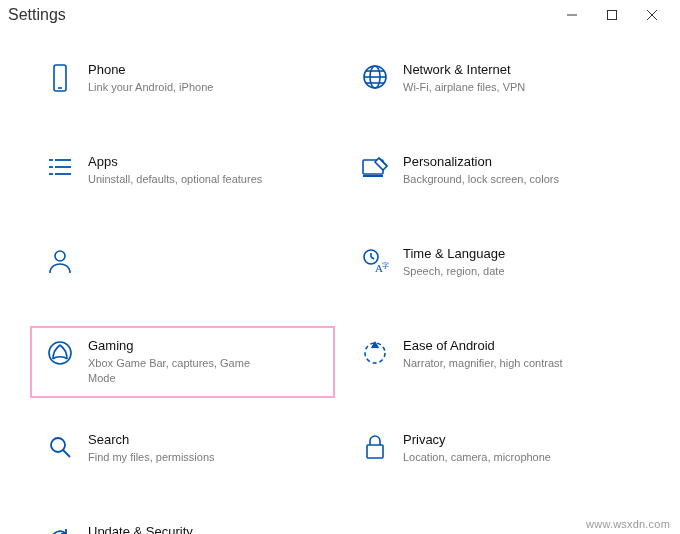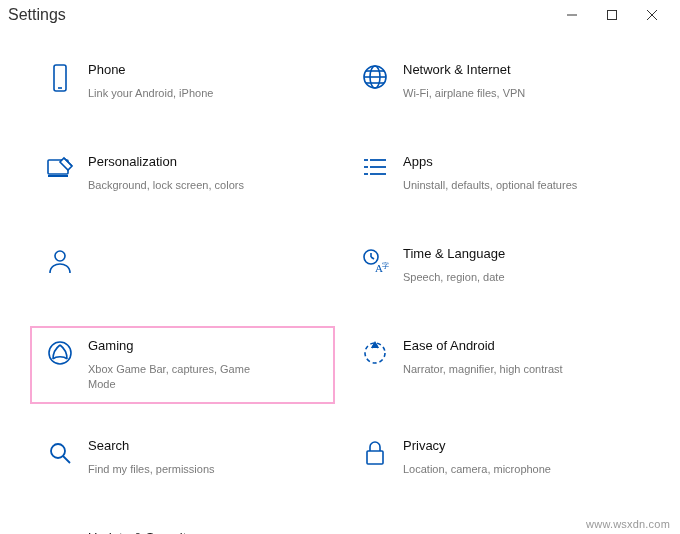--- a/index.html
+++ b/index.html
@@ -66,21 +66,21 @@
   }
   .ttitle {
     font-size: 13px;
     color: #111;
     line-height: 1.25;
   }
   .tsub {
     font-size: 11px;
     color: #7a7a7a;
     line-height: 1.35;
-    margin-top: 8px;
+    margin-top: 2px;
     max-width: 190px;
   }
   .watermark {
     position: absolute;
     right: 10px;
     bottom: 4px;
     font-size: 11px;
     color: #999;
     letter-spacing: 0.2px;
     font-family: Arial, sans-serif;
@@ -137,52 +137,52 @@
           </svg>
       </div>
       <div class="text">
         <div class="ttitle">Network &amp; Internet</div>
         <div class="tsub">Wi-Fi, airplane files, VPN</div>
       </div>
     </div>
 
     <div class="tile">
       <div class="iconwrap">
-        <svg width="28" height="24" viewBox="0 0 28 24" fill="none" stroke-width="1.6">
-            <rect x="2" y="4" width="20" height="14" rx="1"></rect>
-            <line x1="2" y1="20" x2="22" y2="20" stroke-width="2"></line>
-            <path d="M18 2 L26 10 L22 14 L14 6 Z" fill="#fff"></path>
-            <path d="M18 2 L26 10"></path>
-          </svg>
-      </div>
-      <div class="text">
-        <div class="ttitle">Personalization</div>
-        <div class="tsub">Background, lock screen, colors</div>
-      </div>
-    </div>
-
-    <div class="tile">
-      <div class="iconwrap">
         <svg width="26" height="22" viewBox="0 0 26 22" fill="none" stroke-width="1.8">
             <line x1="2" y1="4" x2="6" y2="4"></line>
             <line x1="8" y1="4" x2="24" y2="4"></line>
             <line x1="2" y1="11" x2="6" y2="11"></line>
             <line x1="8" y1="11" x2="24" y2="11"></line>
             <line x1="2" y1="18" x2="6" y2="18"></line>
             <line x1="8" y1="18" x2="24" y2="18"></line>
           </svg>
       </div>
       <div class="text">
         <div class="ttitle">Apps</div>
         <div class="tsub">Uninstall, defaults, optional features</div>
       </div>
     </div>
 
     <div class="tile">
       <div class="iconwrap">
+        <svg width="28" height="24" viewBox="0 0 28 24" fill="none" stroke-width="1.6">
+            <rect x="2" y="4" width="20" height="14" rx="1"></rect>
+            <line x1="2" y1="20" x2="22" y2="20" stroke-width="2"></line>
+            <path d="M18 2 L26 10 L22 14 L14 6 Z" fill="#fff"></path>
+            <path d="M18 2 L26 10"></path>
+          </svg>
+      </div>
+      <div class="text">
+        <div class="ttitle">Personalization</div>
+        <div class="tsub">Background, lock screen, colors</div>
+      </div>
+    </div>
+
+    <div class="tile">
+      <div class="iconwrap">
         <svg width="26" height="26" viewBox="0 0 26 26" fill="none" stroke-width="1.6">
             <circle cx="13" cy="8" r="5"></circle>
             <path d="M3 25 C3 18 9 16 13 16 C17 16 23 18 23 25"></path>
           </svg>
       </div>
     </div>
 
     <div class="tile">
       <div class="iconwrap">
         <svg width="28" height="26" viewBox="0 0 28 26" fill="none" stroke-width="1.6">

